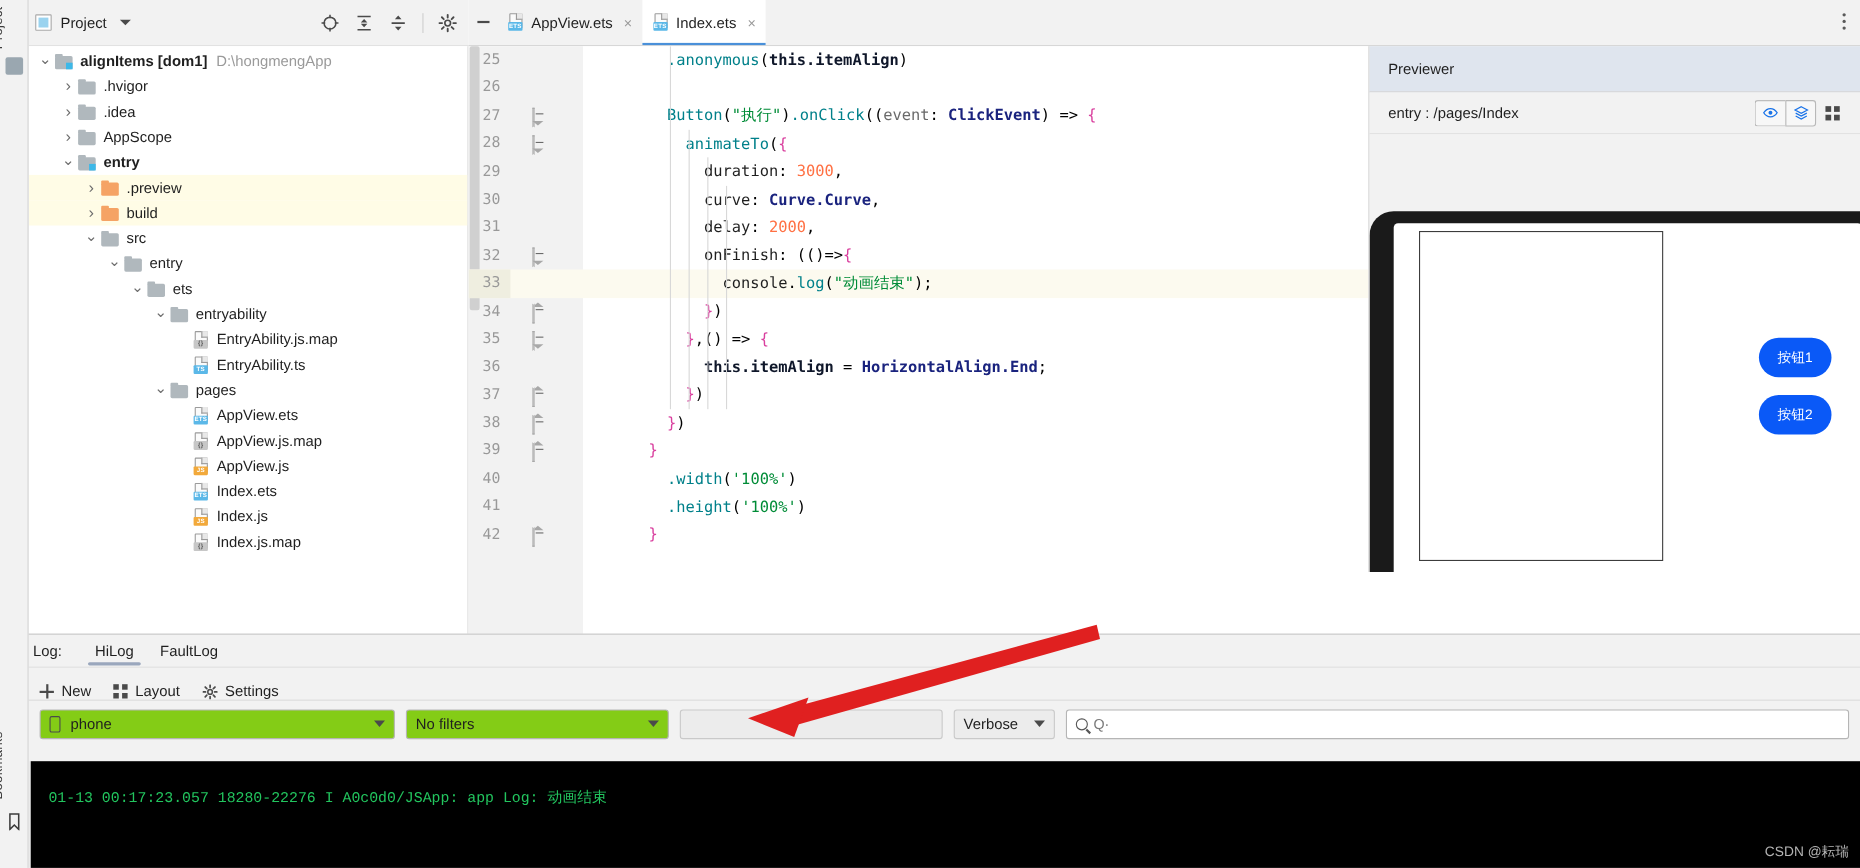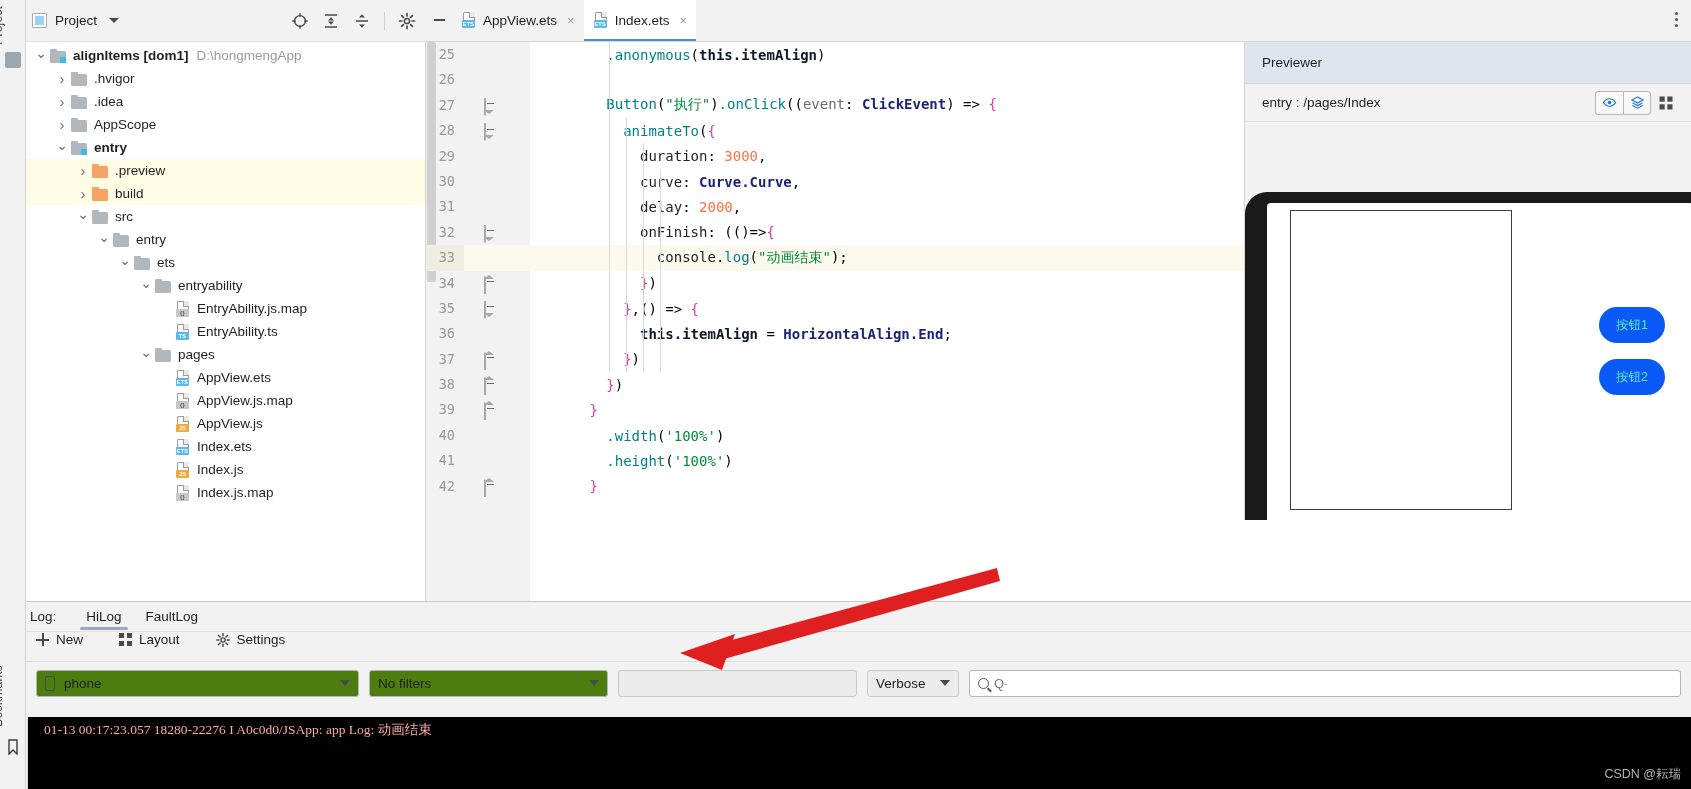--- a/index.html
+++ b/index.html
@@ -248,59 +248,59 @@
   }
   .screen {
     position: absolute; left: 22px; top: 11px; width: 426px; height: 350px;
     background: #ffffff; border-radius: 4px;
   }
   .wbox {
     position: absolute; left: 23px; top: 7px; width: 222px; height: 300px;
     border: 1px solid #3c3c3c; background: #fff;
   }
   .btn-blue {
-    position: absolute; background: #0a59f7; color: #5eead4; border-radius: 18px;
+    position: absolute; background: #0a59f7; color: #ffffff; border-radius: 18px;
     display: flex; align-items: center; justify-content: center; font-size: 12.5px;
     cursor: pointer;
   }
   .btn1 { right: 28px; top: 104px; width: 66px; height: 36px; }
   .btn2 { right: 28px; top: 156px; width: 66px; height: 36px; }
 
   
   .logpanel {
-    position: absolute; left: 0; right: 0; bottom: 0; height: 188px;
+    position: absolute; left: 0; right: 0; bottom: 0; height: 213px;
     background: #f2f2f2; border-top: 1px solid #c8c8c8;
   }
   .log-tabs {
     height: 30px; display: flex; align-items: center; gap: 0;
     padding-left: 30px; font-size: 13.5px; border-bottom: 1px solid #e0e0e0;
   }
   .log-tabs .lbl { color: #1f1f1f; margin-right: 18px; }
   .ltab { position: relative; padding: 0 12px; height: 30px; line-height: 30px; cursor: pointer; }
   .ltab.active::after {
     content: ""; position: absolute; left: 6px; right: 6px; bottom: 2px; height: 3px;
     background: #9aa7bd; border-radius: 2px;
   }
   .log-actions {
-    height: 30px; display: flex; align-items: flex-start; gap: 36px; padding-left: 36px;
+    height: 30px; display: flex; align-items: flex-end; gap: 20px; padding-left: 36px;
     font-size: 13.5px; border-bottom: 1px solid #dcdcdc;
   }
   .act { display: flex; align-items: center; gap: 7px; cursor: pointer; }
   .plus { position: relative; width: 13px; height: 13px; }
   .plus::before, .plus::after { content:""; position:absolute; background:#4a4a4a; }
   .plus::before { left:0; top:6px; width:13px; height:1.6px; }
   .plus::after  { top:0; left:6px; height:13px; width:1.6px; }
   .grid4 { width: 13px; height: 13px; display: grid; grid-template-columns: 5px 5px; grid-template-rows: 5px 5px; gap: 3px; }
   .grid4 b { background: #4a4a4a; display: block; }
 
   .log-filters {
     height: 42px; display: flex; align-items: center; gap: 10px; padding: 0 10px 0 36px;
   }
   .combo {
-    height: 27px; background: #4d7c0f; border: 1px solid #b5b5b5; border-radius: 3px;
+    height: 27px; background: #84cc16; border: 1px solid #b5b5b5; border-radius: 3px;
     display: flex; align-items: center; padding: 0 8px; font-size: 13.5px; cursor: pointer;
   }
   .combo .cv { flex: 1; }
   .combo .tri {
     width: 0; height: 0; border-left: 5px solid transparent; border-right: 5px solid transparent;
     border-top: 6px solid #4a4a4a; margin-left: 8px;
   }
   .combo.device-sel { width: 323px; }
   .combo.filter-sel { width: 239px; }
   .combo.flat { width: 239px; background: #ececec; border-color: #c9c9c9; }
@@ -310,22 +310,22 @@
     display: flex; align-items: center; padding: 0 8px; gap: 5px;
   }
   .mag { width: 11px; height: 11px; border: 1.6px solid #555; border-radius: 50%; position: relative; flex: none; }
   .mag::after { content:""; position:absolute; right:-4px; bottom:-3px; width:5px; height:1.6px; background:#555; transform: rotate(45deg); }
   .phone-ic {
     width: 10px; height: 15px; border: 1.4px solid #4a4a4a; border-radius: 2px; margin-right: 9px; flex:none;
   }
 
   .log-output {
     position: absolute; left: 28px; right: 0; top: 115px; bottom: 0;
-    background: #000000; color: #fca5a5; font-family: Liberation Serif, serif;
-    font-size: 13.5px; padding: 4px 0 0 16px; overflow: hidden;
+    background: #000000; color: #22c55e; font-family: Liberation Mono, monospace;
+    font-size: 13.5px; padding: 26px 0 0 16px; overflow: hidden;
   }
   .log-line { white-space: pre; line-height: 18px; }
 
   .log-left-rail {
     position: absolute; left: 0; top: 115px; bottom: 0; width: 28px; background: #f2f2f2;
     border-right: 1px solid #d8d8d8;
   }
   .rail-btn { width: 26px; height: 24px; display: flex; align-items: center; justify-content: center; cursor: pointer; }
   .ar-up { width:0;height:0;border-left:6px solid transparent;border-right:6px solid transparent;border-bottom:7px solid #4a4a4a; }
   .ar-dn { width:0;height:0;border-left:6px solid transparent;border-right:6px solid transparent;border-top:7px solid #4a4a4a; }

